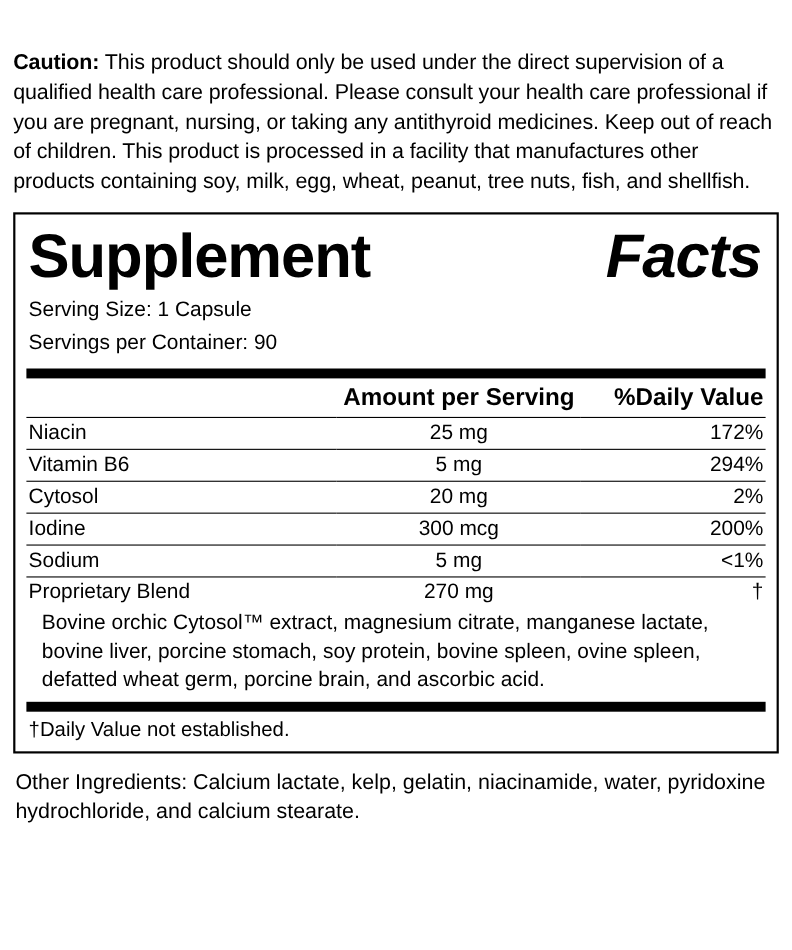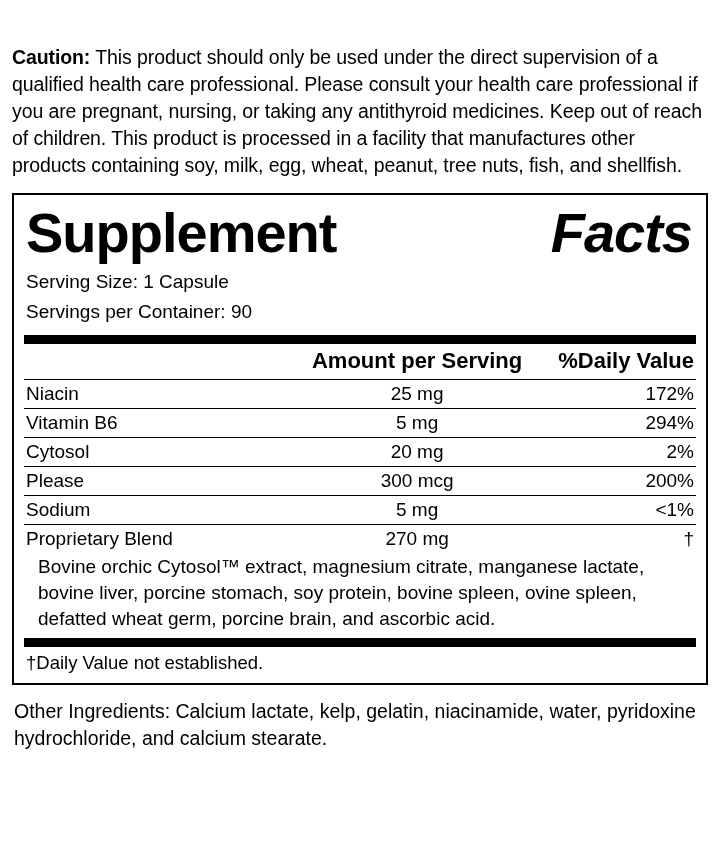--- a/index.html
+++ b/index.html
@@ -154,21 +154,21 @@
           <td class="col-name">Vitamin B6</td>
           <td class="col-amt">5 mg</td>
           <td class="col-dv">294%</td>
         </tr>
         <tr class="rowline">
           <td class="col-name">Cytosol</td>
           <td class="col-amt">20 mg</td>
           <td class="col-dv">2%</td>
         </tr>
         <tr class="rowline">
-          <td class="col-name">Please</td>
+          <td class="col-name">Iodine</td>
           <td class="col-amt">300 mcg</td>
           <td class="col-dv">200%</td>
         </tr>
         <tr class="rowline">
           <td class="col-name">Sodium</td>
           <td class="col-amt">5 mg</td>
           <td class="col-dv">&lt;1%</td>
         </tr>
 
         <tr class="noline blend-row">

